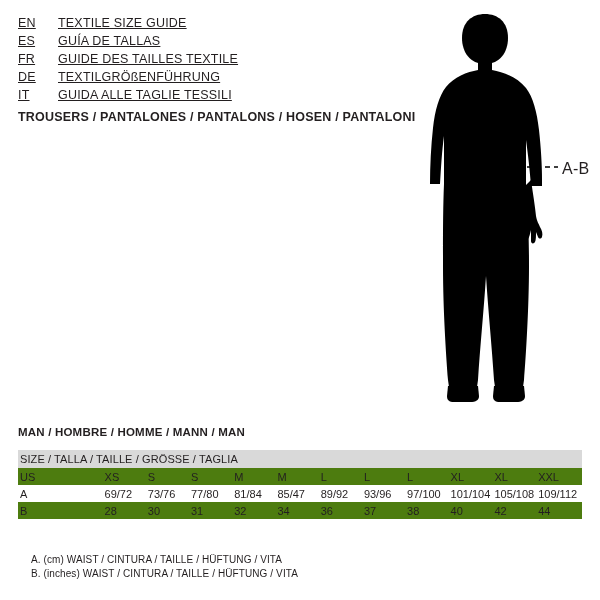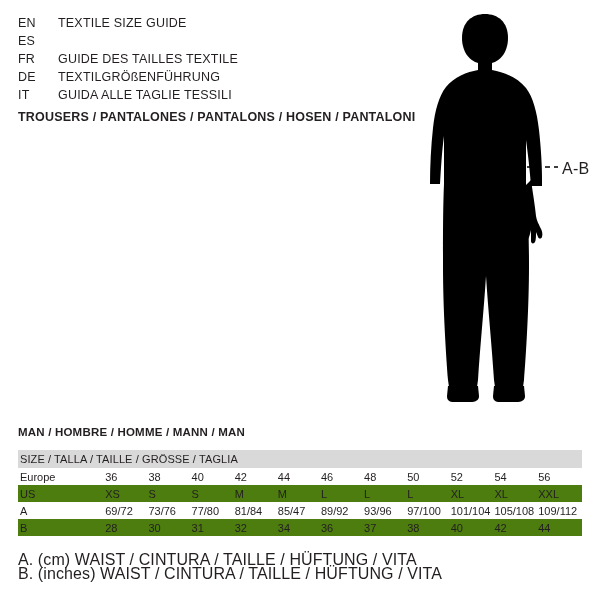--- a/index.html
+++ b/index.html
@@ -26,20 +26,21 @@
     position: absolute;
     top: 14px;
     left: 18px;
     width: 400px;
   }
   .lang-row {
     display: flex;
     align-items: baseline;
     height: 18px;
     line-height: 18px;
+    text-decoration: underline;
   }
   .lang-code {
     width: 40px;
     font-size: 12.5px;
     letter-spacing: 0.2px;
   }
   .lang-title {
     font-size: 12.5px;
     letter-spacing: 0.2px;
     white-space: nowrap;
@@ -118,41 +119,42 @@
     padding-left: 2px !important;
   }
   .val {
     width: 44px;
     text-align: left;
   }
 
   .footnotes {
     position: absolute;
     top: 553px;
-    left: 18px;
-    font-size: 16px;
+    left: 31px;
+    font-size: 10px;
     line-height: 14px;
     letter-spacing: 0.1px;
   }
   .footnotes div {
     white-space: nowrap;
   }
 </style>
 </head>
 <body>
 
 <div class="page">
 
   <div class="lang-block">
     <div class="lang-row">
       <span class="lang-code">EN</span>
       <span class="lang-title">TEXTILE SIZE GUIDE</span>
     </div>
     <div class="lang-row">
       <span class="lang-code">ES</span>
+      <span class="lang-title">GUÍA DE TALLAS</span>
     </div>
     <div class="lang-row">
       <span class="lang-code">FR</span>
       <span class="lang-title">GUIDE DES TAILLES TEXTILE</span>
     </div>
     <div class="lang-row">
       <span class="lang-code">DE</span>
       <span class="lang-title">TEXTILGRÖßENFÜHRUNG</span>
     </div>
     <div class="lang-row">
@@ -229,34 +231,20 @@
     <div class="ab-label">A-B</div>
   </div>
 
   <div class="section-title">MAN / HOMBRE / HOMME / MANN / MAN</div>
 
   <table class="size-table">
     <tbody>
       <tr class="header-row">
         <td colspan="12" class="col-label">SIZE / TALLA / TAILLE / GRÖSSE / TAGLIA</td>
       </tr>
-      <tr>
-        <td class="col-label">Europe</td>
-        <td class="val">36</td>
-        <td class="val">38</td>
-        <td class="val">40</td>
-        <td class="val">42</td>
-        <td class="val">44</td>
-        <td class="val">46</td>
-        <td class="val">48</td>
-        <td class="val">50</td>
-        <td class="val">52</td>
-        <td class="val">54</td>
-        <td class="val">56</td>
-      </tr>
       <tr class="shaded">
         <td class="col-label">US</td>
         <td class="val">XS</td>
         <td class="val">S</td>
         <td class="val">S</td>
         <td class="val">M</td>
         <td class="val">M</td>
         <td class="val">L</td>
         <td class="val">L</td>
         <td class="val">L</td>

